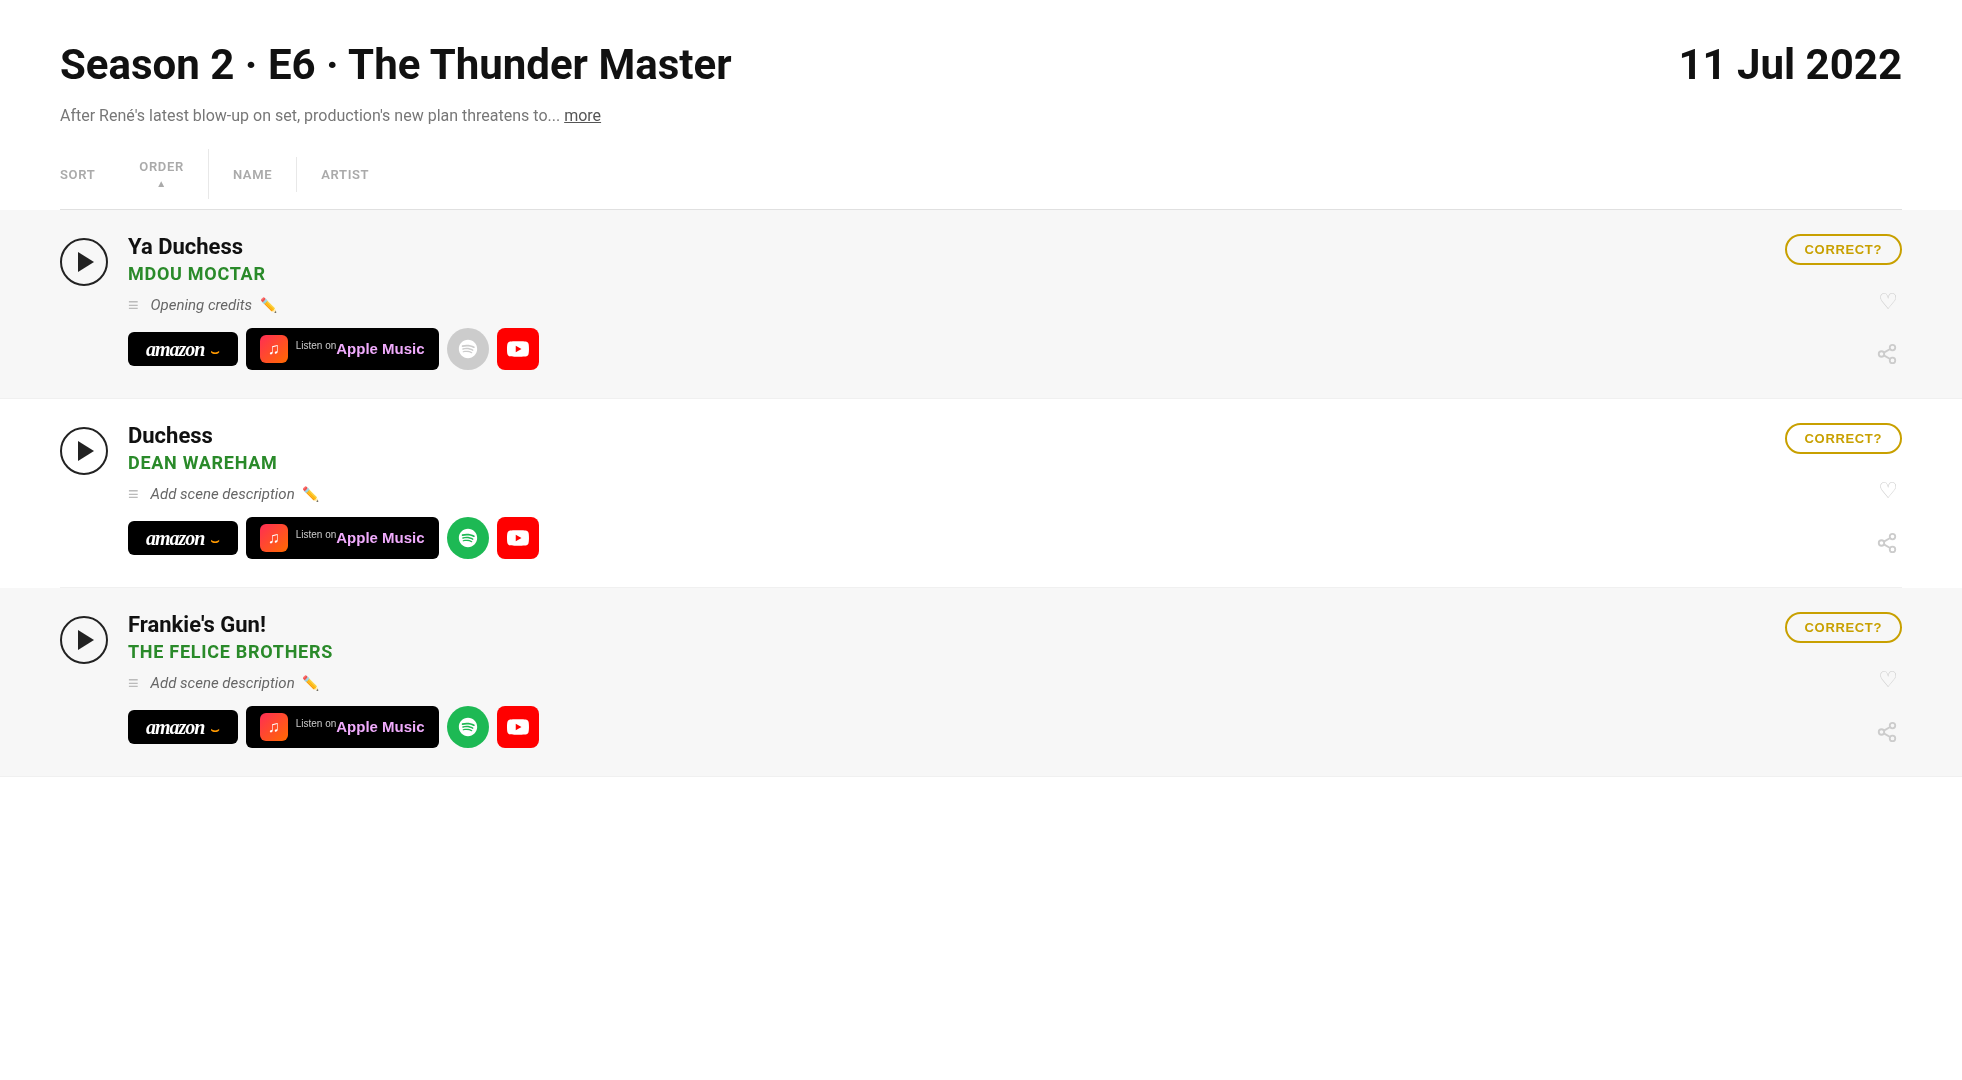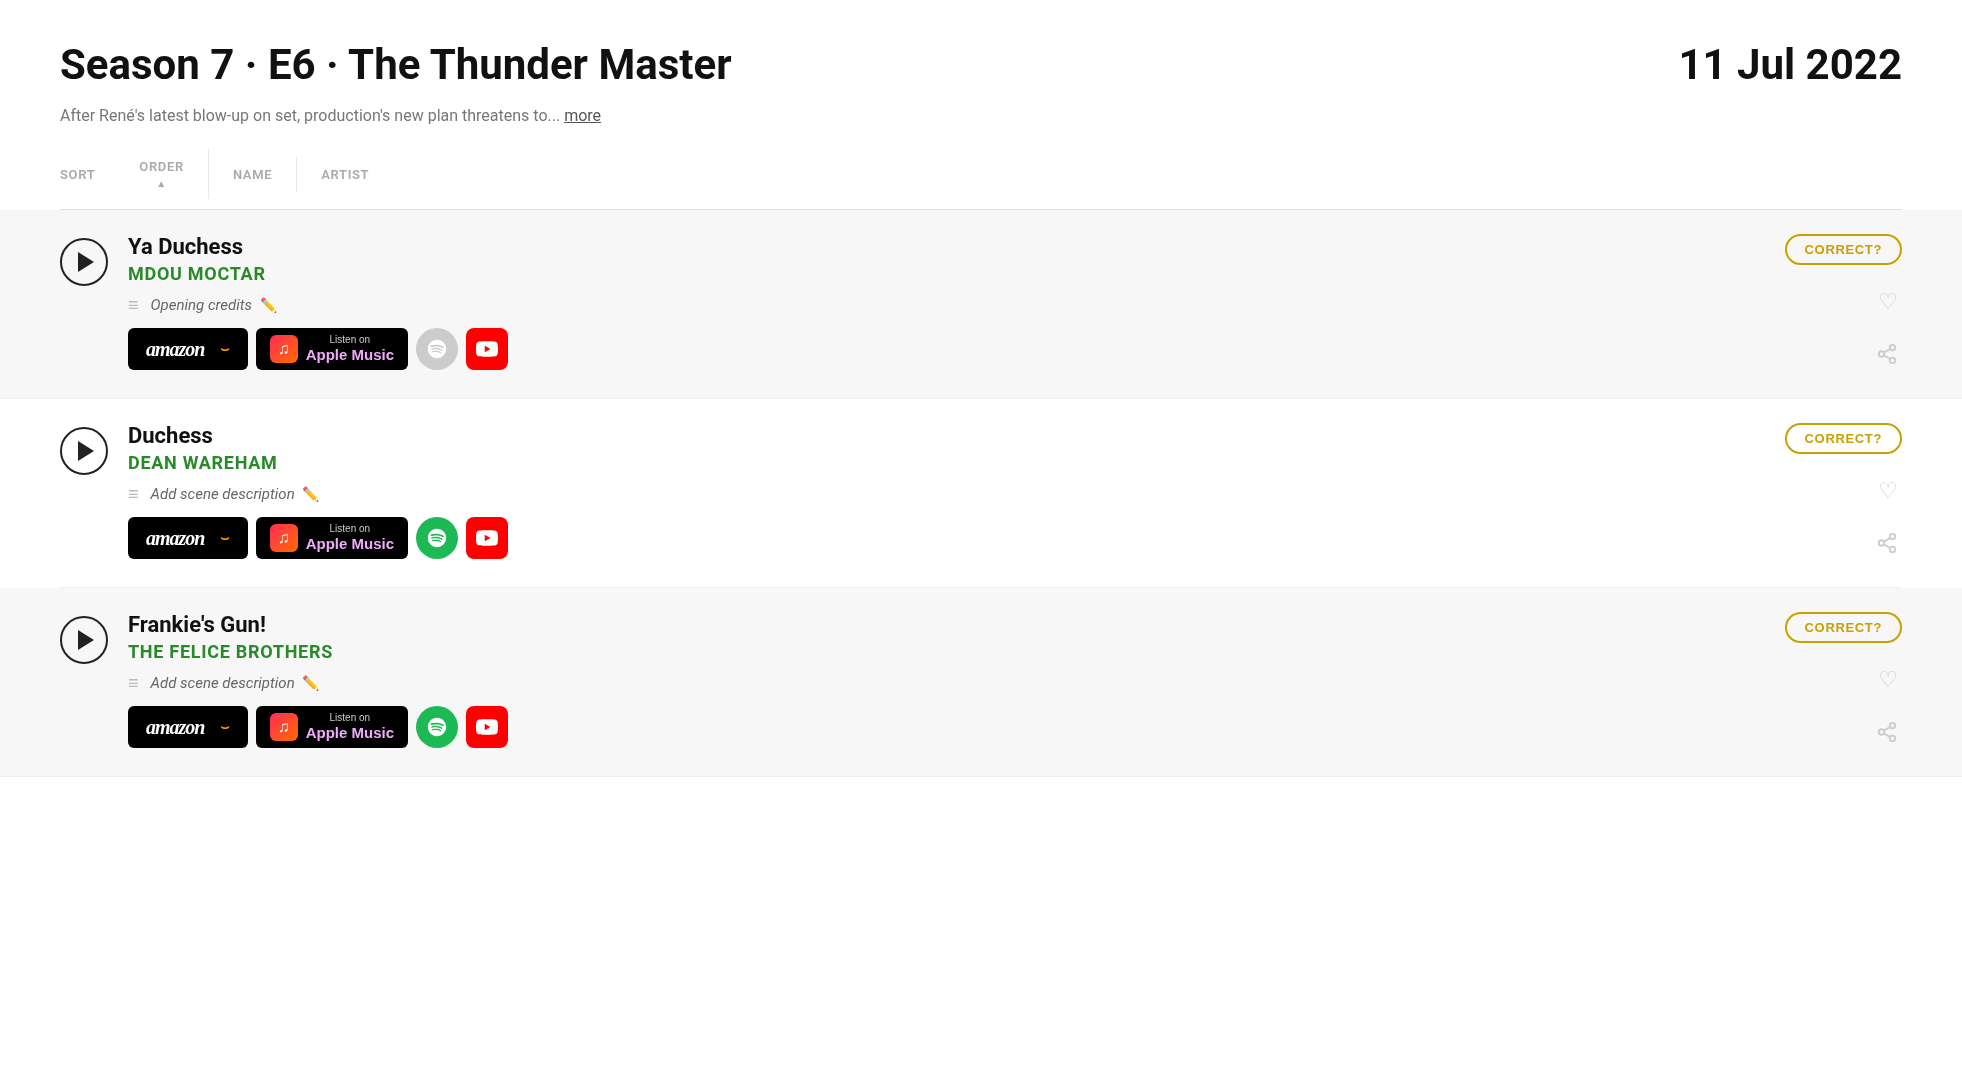--- a/index.html
+++ b/index.html
@@ -179,23 +179,23 @@
     .btn-amazon {
       background: #000;
       color: #fff;
       border: none;
       border-radius: 6px;
       padding: 10px 18px;
       font-size: 15px;
       font-weight: 700;
       cursor: pointer;
       display: flex;
-      align-items: flex-start;
-      gap: 16px;
-      height: 42px;
+      align-items: center;
+      gap: 6px;
+      height: 34px;
     }
 
     .amazon-logo {
       font-size: 18px;
       font-style: italic;
       font-family: serif;
       letter-spacing: -1px;
     }
 
     .btn-apple {
@@ -219,21 +219,21 @@
       height: 28px;
       display: flex;
       align-items: center;
       justify-content: center;
       font-size: 16px;
       flex-shrink: 0;
     }
 
     .apple-text-group {
       display: flex;
-      flex-direction: column;
+      flex-direction: row;
       line-height: 1.2;
     }
 
     .apple-listen-on {
       font-size: 10px;
       color: #ccc;
       text-transform: none;
     }
 
     .apple-music-label {
@@ -325,21 +325,21 @@
     .hamburger-icon {
       color: #bbb;
       font-size: 18px;
       margin-right: 4px;
     }
   </style>
 </head>
 <body>
 
 <div class="page-header">
-  <h1 class="page-title">Season 7 · E6 · The Thunder Master</h1>
+  <h1 class="page-title">Season 2 · E6 · The Thunder Master</h1>
   <span class="page-date">11 Jul 2022</span>
 </div>
 
 <p class="page-description">
   <span>After René's latest blow-up on set, production's new plan threatens to...</span> <a href="#">more</a>
 </p>
 
 <div class="sort-bar">
   <span class="sort-label">SORT</span>
   <span class="sort-col">

